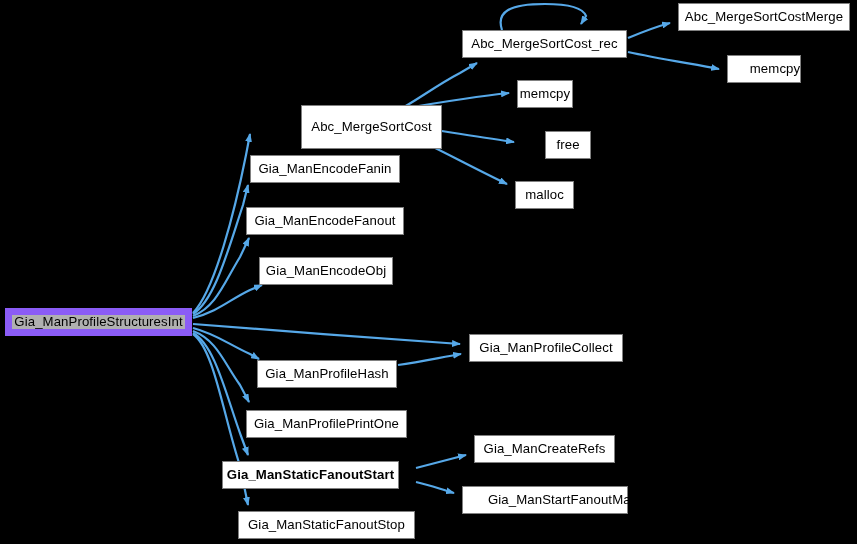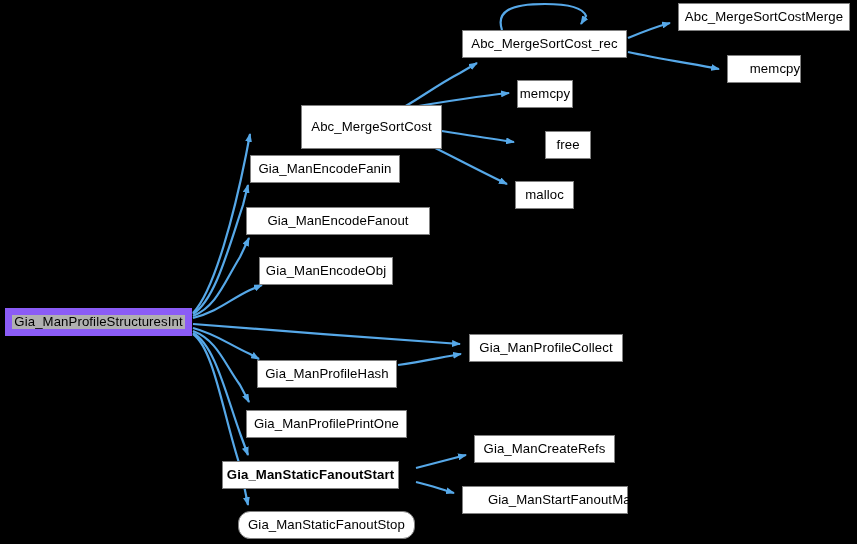--- a/index.html
+++ b/index.html
@@ -83,36 +83,36 @@
   <div id="node-group">
       <div class="node root" style="left: 5px; top: 308px; width: 187px; height: 28px;">
         <span class="node-label">Gia_ManProfileStructuresInt</span>
       </div>
       <div class="node" style="left: 253px; top: 105px; width: 141px; height: 44px; margin-left: 48px;">
         <span class="node-label">Abc_MergeSortCost</span>
       </div>
       <div class="node" style="left: 250px; top: 155px; width: 150px; height: 28px;">
         <span class="node-label">Gia_ManEncodeFanin</span>
       </div>
-      <div class="node" style="left: 246px; top: 207px; width: 184px; height: 28px;">
+      <div class="node" style="left: 246px; top: 207px; width: 158px; height: 28px;">
         <span class="node-label">Gia_ManEncodeFanout</span>
       </div>
       <div class="node" style="left: 259px; top: 257px; width: 134px; height: 28px;">
         <span class="node-label">Gia_ManEncodeObj</span>
       </div>
       <div class="node" style="left: 257px; top: 360px; width: 140px; height: 28px;">
         <span class="node-label">Gia_ManProfileHash</span>
       </div>
       <div class="node" style="left: 246px; top: 410px; width: 161px; height: 28px;">
         <span class="node-label">Gia_ManProfilePrintOne</span>
       </div>
       <div class="node" style="left: 222px; top: 461px; width: 177px; height: 28px; font-weight: bold;">
         <span class="node-label">Gia_ManStaticFanoutStart</span>
       </div>
-      <div class="node" style="left: 238px; top: 511px; width: 177px; height: 28px; border-radius: 12px;">
+      <div class="node" style="left: 238px; top: 511px; width: 177px; height: 28px;">
         <span class="node-label">Gia_ManStaticFanoutStop</span>
       </div>
       <div class="node" style="left: 462px; top: 30px; width: 165px; height: 28px;">
         <span class="node-label">Abc_MergeSortCost_rec</span>
       </div>
       <div class="node" style="left: 517px; top: 80px; width: 56px; height: 28px;">
         <span class="node-label">memcpy</span>
       </div>
       <div class="node" style="left: 522px; top: 131px; width: 46px; height: 28px; margin-left: 23px;">
         <span class="node-label">free</span>

